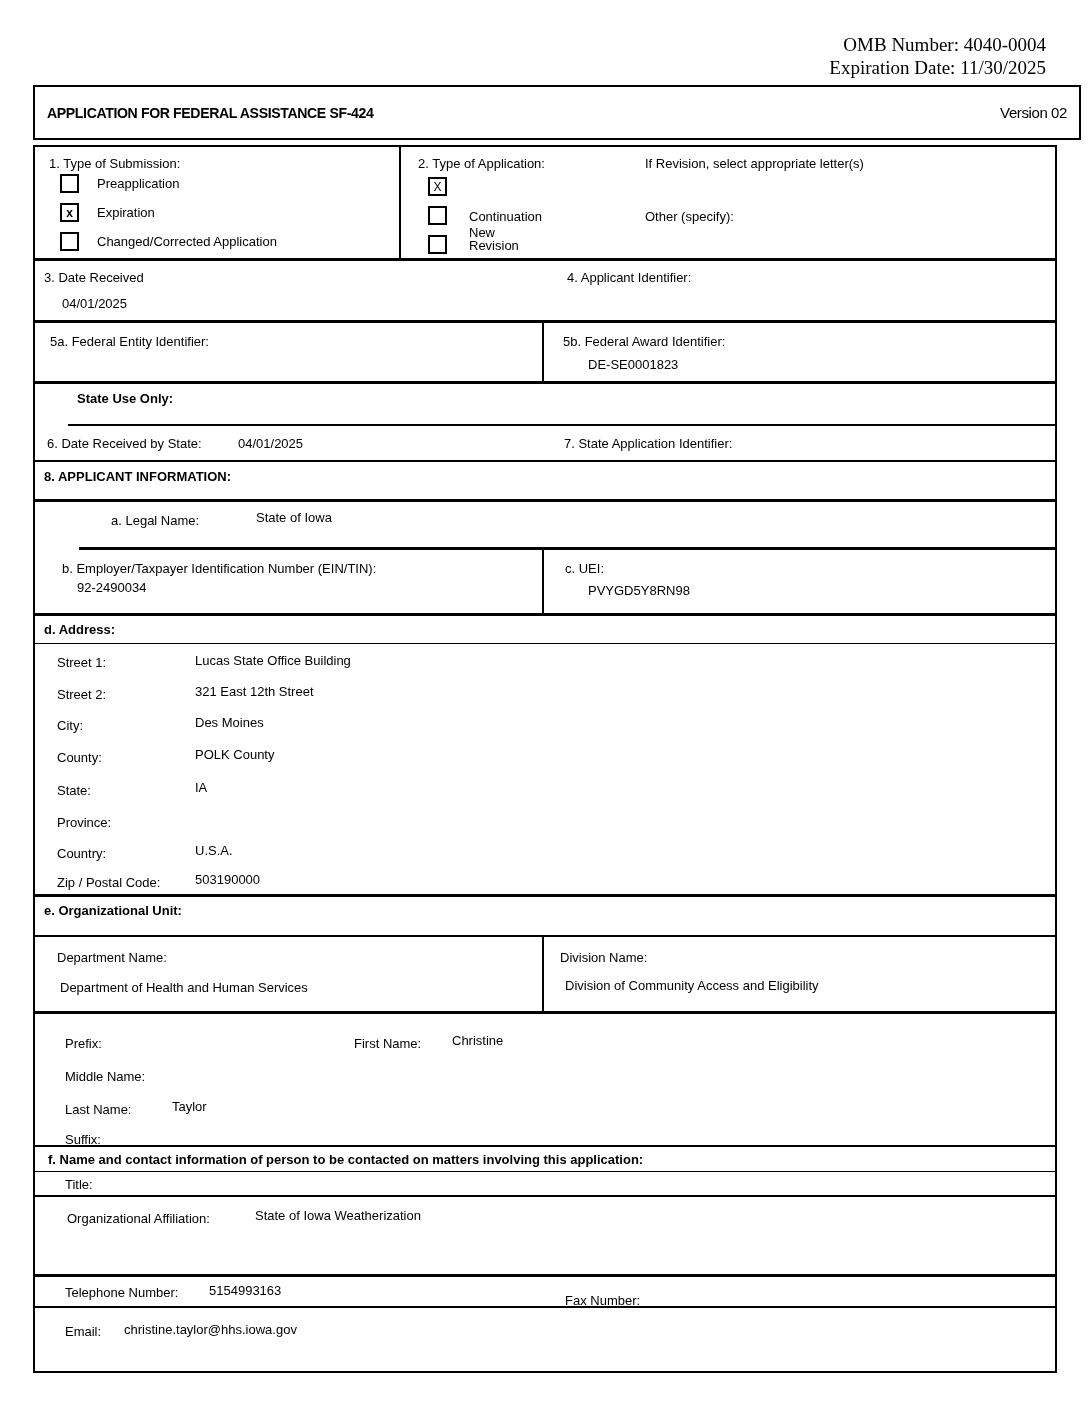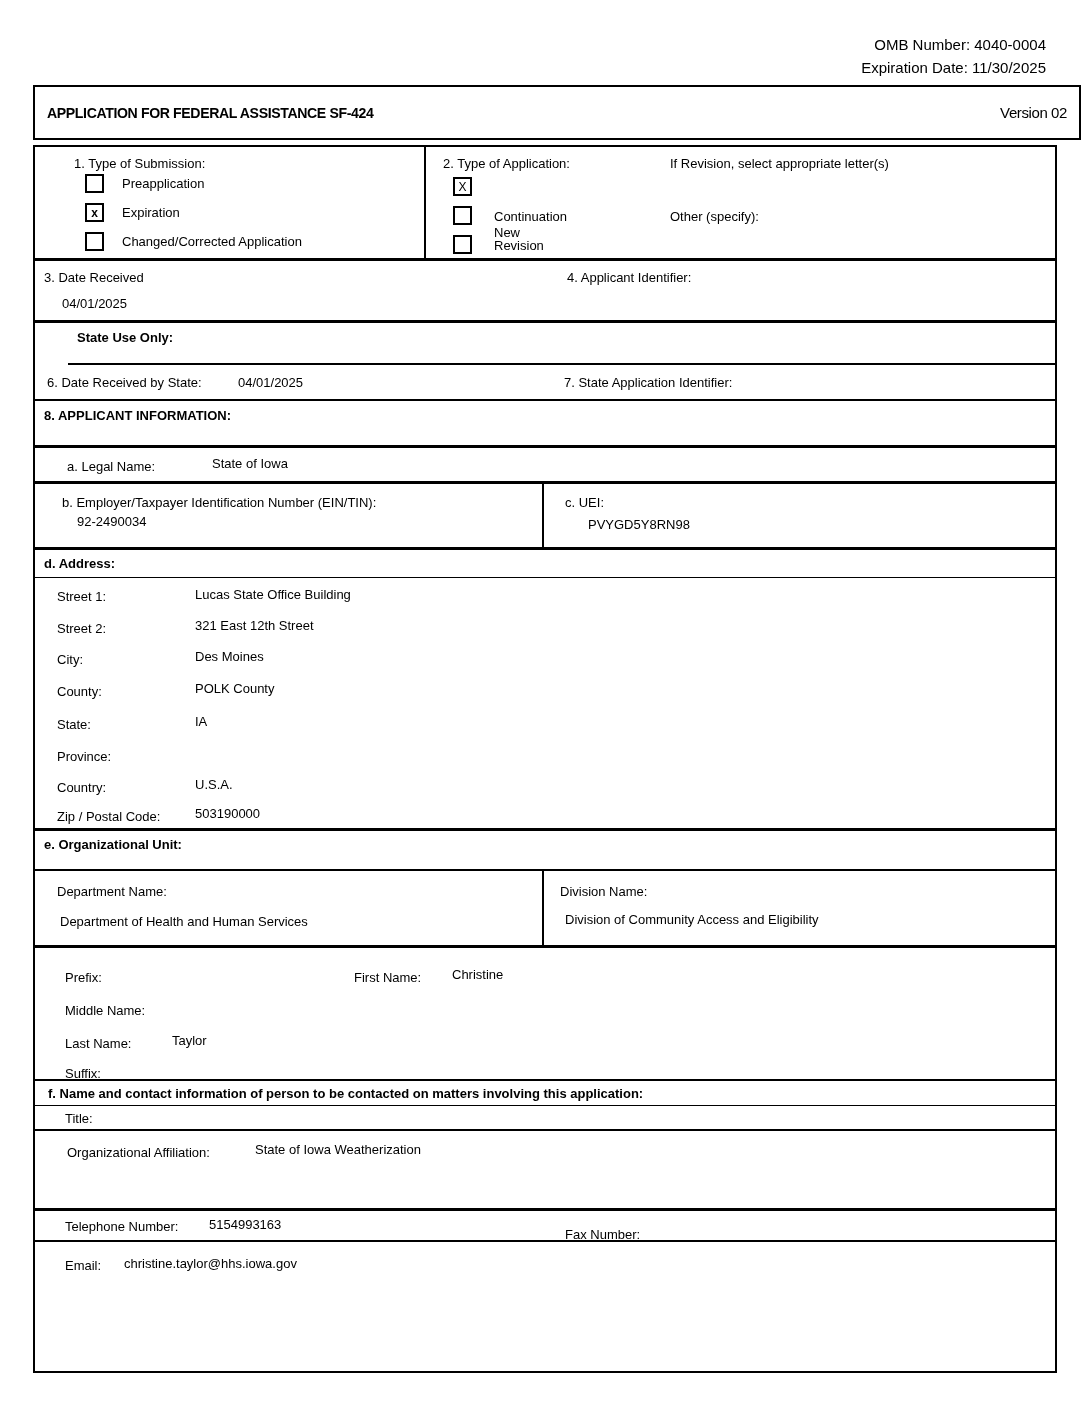--- a/index.html
+++ b/index.html
@@ -1,19 +1,19 @@
 <!DOCTYPE html>
 <html><head>
 <meta charset="utf-8">
 <style>
   html,body{margin:0;padding:0;background:#fff;}
   .page{position:relative;width:1088px;height:1408px;background:#fff;color:#000;
         font-family:"Liberation Sans","DejaVu Sans",sans-serif;font-size:13px;overflow:hidden;}
   .omb{position:absolute;top:33px;right:42px;text-align:right;
-       font-family:Liberation Sans, sans-serif;font-size:15px;line-height:23px;}
+       font-family:Liberation Serif, serif;font-size:19px;line-height:23px;}
   .hdrbox{position:absolute;left:33px;top:85px;width:1020px;height:51px;border:2px solid #000;
           display:flex;align-items:center;justify-content:space-between;padding:0 12px;box-sizing:content-box;}
   .hdr-title{font-weight:bold;font-size:15px;letter-spacing:-0.4px;transform:scaleX(0.94);transform-origin:left center;}
   .hdr-version{font-size:15px;letter-spacing:-0.4px;}
   .mainbox{position:absolute;left:33px;top:145px;width:1020px;height:1224px;border:2px solid #000;}
   .row{position:relative;box-sizing:border-box;}
   .b3{border-bottom:3px solid #000;} .b2{border-bottom:2px solid #000;} .b1{border-bottom:1px solid #000;}
   .cols{display:flex;height:100%;}
   .colL{position:relative;box-sizing:border-box;border-right:2px solid #000;height:100%;}
   .colR{position:relative;flex:1;height:100%;}
@@ -34,21 +34,21 @@
     <div>Expiration Date: 11/30/2025</div>
   </div>
 
   <div class="hdrbox">
     <span class="hdr-title">APPLICATION FOR FEDERAL ASSISTANCE SF-424</span>
     <span class="hdr-version">Version 02</span>
   </div>
 
   <div class="mainbox">
 
-    <div class="row b3" style="height:114px;padding-left:25px;">
+    <div class="row b3" style="height:114px;">
       <div class="cols">
         <div class="colL cb-s1" style="width:366px;">
           <span class="abs" style="left:14px;top:9px;">1.  Type of Submission:</span>
           <span class="checkbox" style="left:25px;top:27px;">
               <span class="mark"></span>
             </span>
           <span class="abs" style="left:62px;top:29px;">Preapplication</span>
           <span class="checkbox" style="left:25px;top:56px;">
               <span class="mark">x</span>
             </span>
@@ -78,37 +78,49 @@
       </div>
     </div>
 
     <div class="row b3" style="height:62px;">
       <span class="abs" style="left:9px;top:9px;">3. Date Received</span>
       <span class="abs val" style="left:27px;top:35px;">04/01/2025</span>
       <span class="abs" style="left:532px;top:9px;">4. Applicant Identifier:</span>
       <span class="abs val" style="left:700px;top:9px;"></span>
     </div>
 
+    <div class="row b3" style="height:61px;">
+      <div class="cols">
+        <div class="colL" style="width:509px;">
+          <span class="abs" style="left:15px;top:11px;">5a. Federal Entity Identifier:</span>
+          <span class="abs val" style="left:40px;top:34px;"></span>
+        </div>
+        <div class="colR">
+          <span class="abs" style="left:19px;top:11px;">5b. Federal Award Identifier:</span>
+          <span class="abs val" style="left:44px;top:34px;">DE-SE0001823</span>
+        </div>
+      </div>
+    </div>
 
     <div class="row b2" style="height:42px;margin-left:33px;">
       <span class="abs bold" style="left:9px;top:7px;">State Use Only:</span>
     </div>
 
     <div class="row b2" style="height:36px;">
       <span class="abs" style="left:12px;top:10px;">6. Date Received by State:</span>
       <span class="abs val" style="left:203px;top:10px;">04/01/2025</span>
       <span class="abs" style="left:529px;top:10px;">7. State Application Identifier:</span>
       <span class="abs val" style="left:720px;top:10px;"></span>
     </div>
 
-    <div class="row b3" style="height:47px;">
+    <div class="row b3" style="height:40px;">
       <span class="abs bold" style="left:9px;top:7px;">8. APPLICANT INFORMATION:</span>
     </div>
 
-    <div class="row b3" style="height:36px;">
+    <div class="row b3" style="height:48px;margin-left:44px;">
       <span class="abs" style="left:32px;top:11px;">a. Legal Name:</span>
       <span class="abs val" style="left:177px;top:8px;">State of Iowa</span>
     </div>
 
     <div class="row b3" style="height:66px;">
       <div class="cols">
         <div class="colL" style="width:509px;">
           <span class="abs" style="left:27px;top:11px;">b.  Employer/Taxpayer Identification Number (EIN/TIN):</span>
           <span class="abs val" style="left:42px;top:30px;">92-2490034</span>
         </div>

